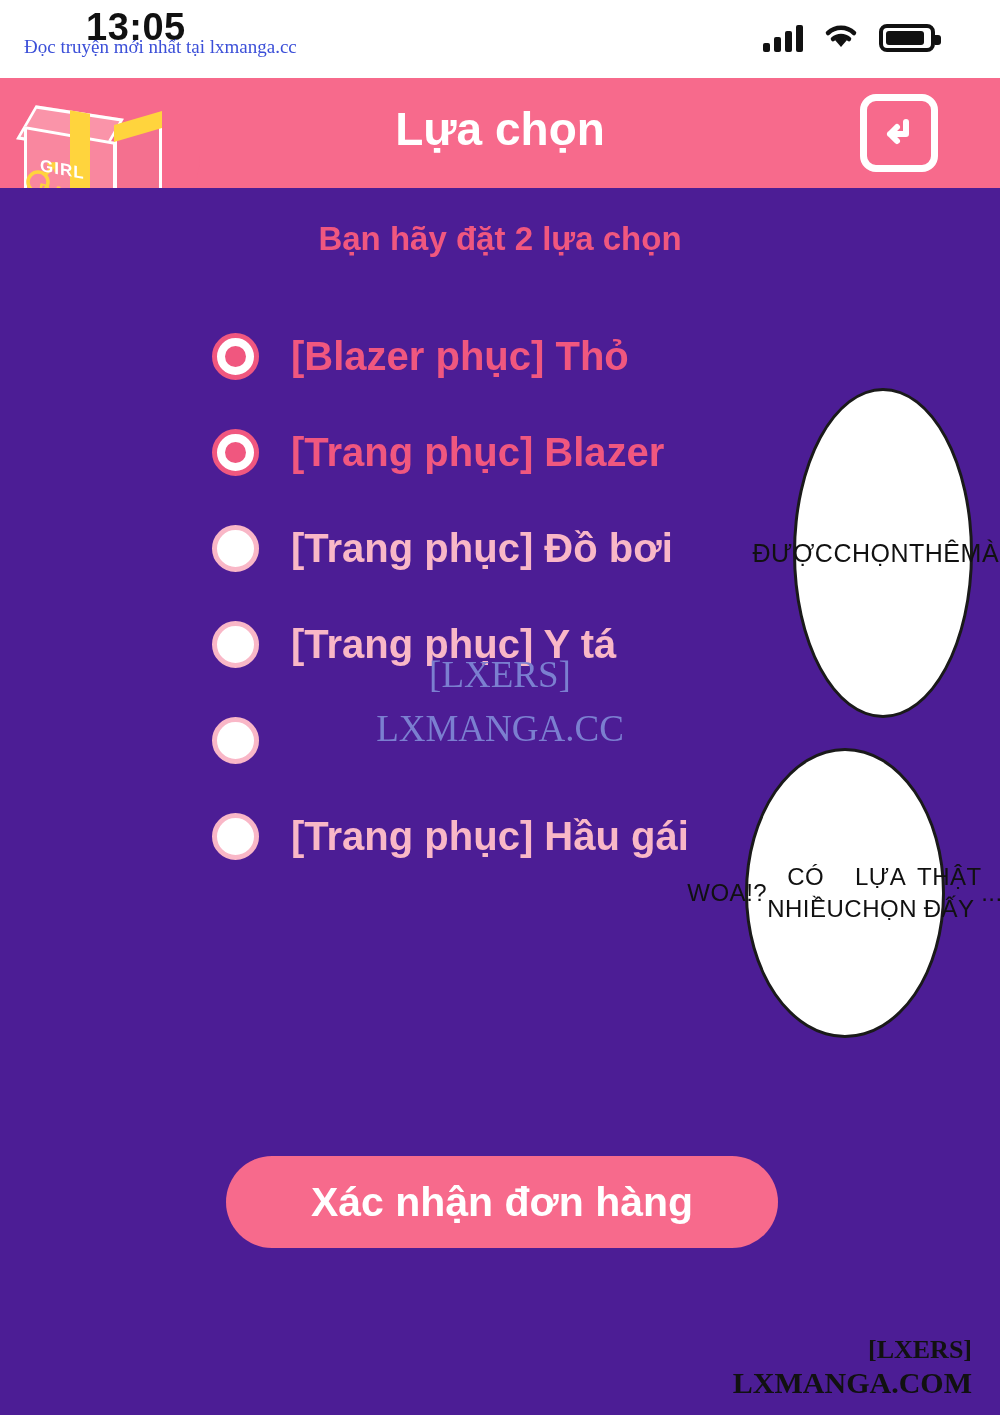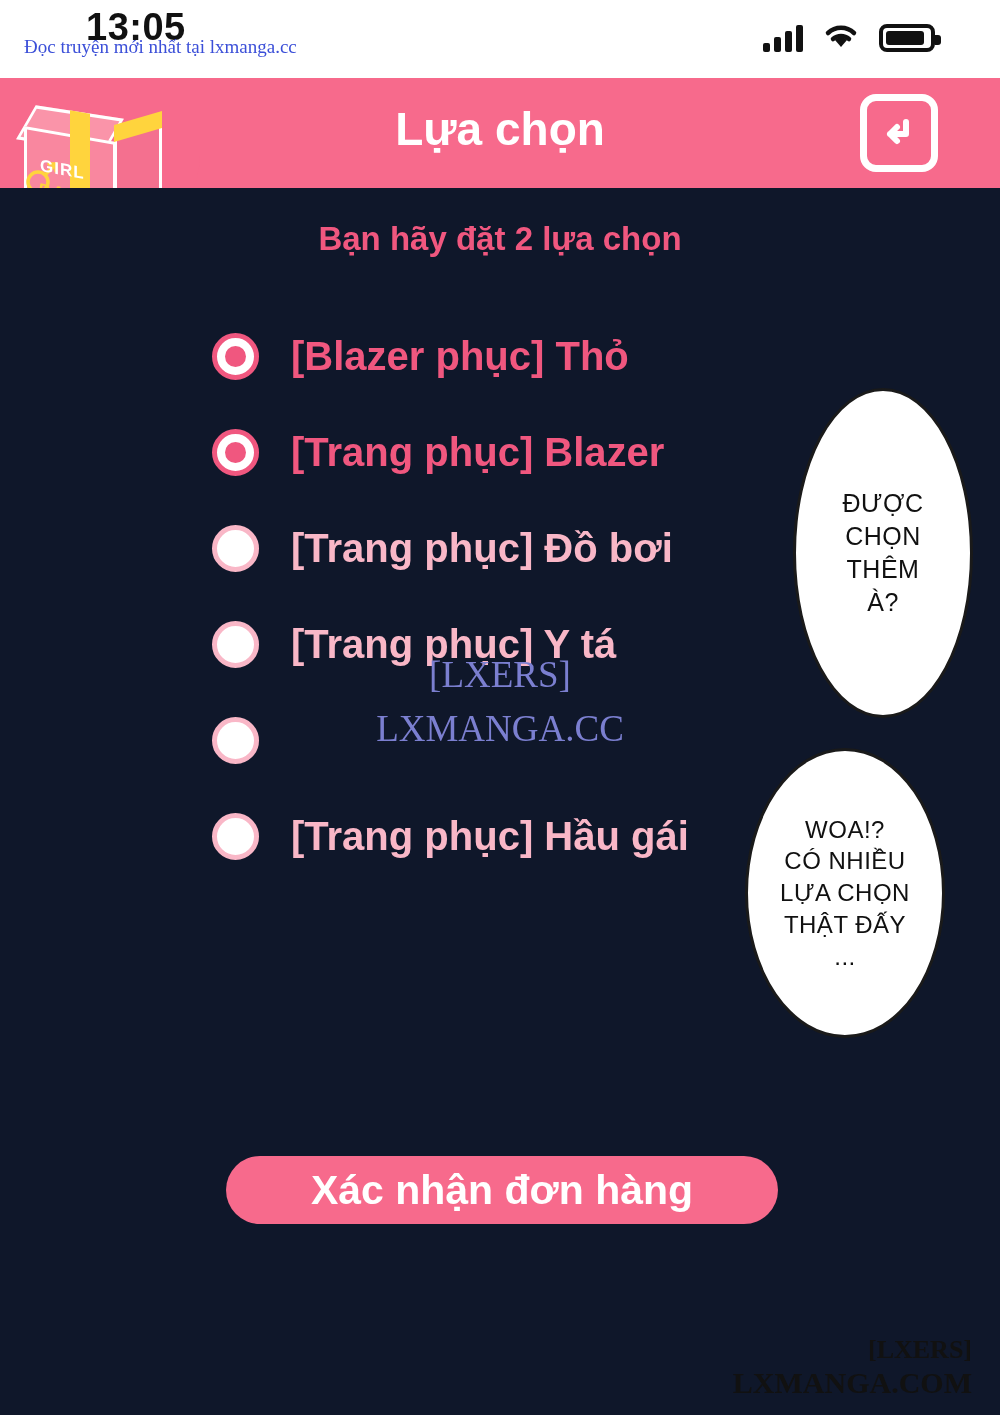--- a/index.html
+++ b/index.html
@@ -209,21 +209,21 @@
     color: #ffd43d;
   }
 
   
   .screen-body {
     position: absolute;
     left: 0;
     top: 188px;
     width: 1000px;
     height: 1227px;
-    background: #0f172a;
+    background: #4c1d95;
   }
   .instruction {
     position: absolute;
     left: 0;
     top: 32px;
     width: 1000px;
     text-align: center;
     font-size: 33px;
     font-weight: bold;
     color: #f0577f;
@@ -272,21 +272,21 @@
     color: #f0577f;
   }
 
   
   .bubble {
     position: absolute;
     background: #ffffff;
     border: 3px solid #1a1a1a;
     border-radius: 50% / 50%;
     display: flex;
-    flex-direction: column;
+    flex-direction: row;
     align-items: center;
     justify-content: center;
     text-align: center;
     font-family: "Liberation Sans", sans-serif;
     color: #111;
     box-sizing: border-box;
   }
   .bubble span { display: block; line-height: 1.32; }
 
   #bubble-top {
@@ -331,21 +331,21 @@
     z-index: 4;
     pointer-events: none;
   }
 
   
   .confirm-button {
     position: absolute;
     left: 226px;
     top: 968px;
     width: 552px;
-    height: 68px;
+    height: 92px;
     background: #f76a8c;
     border-radius: 46px;
     display: flex;
     align-items: center;
     justify-content: center;
     color: #ffffff;
     font-size: 41px;
     font-weight: bold;
     z-index: 7;
   }

